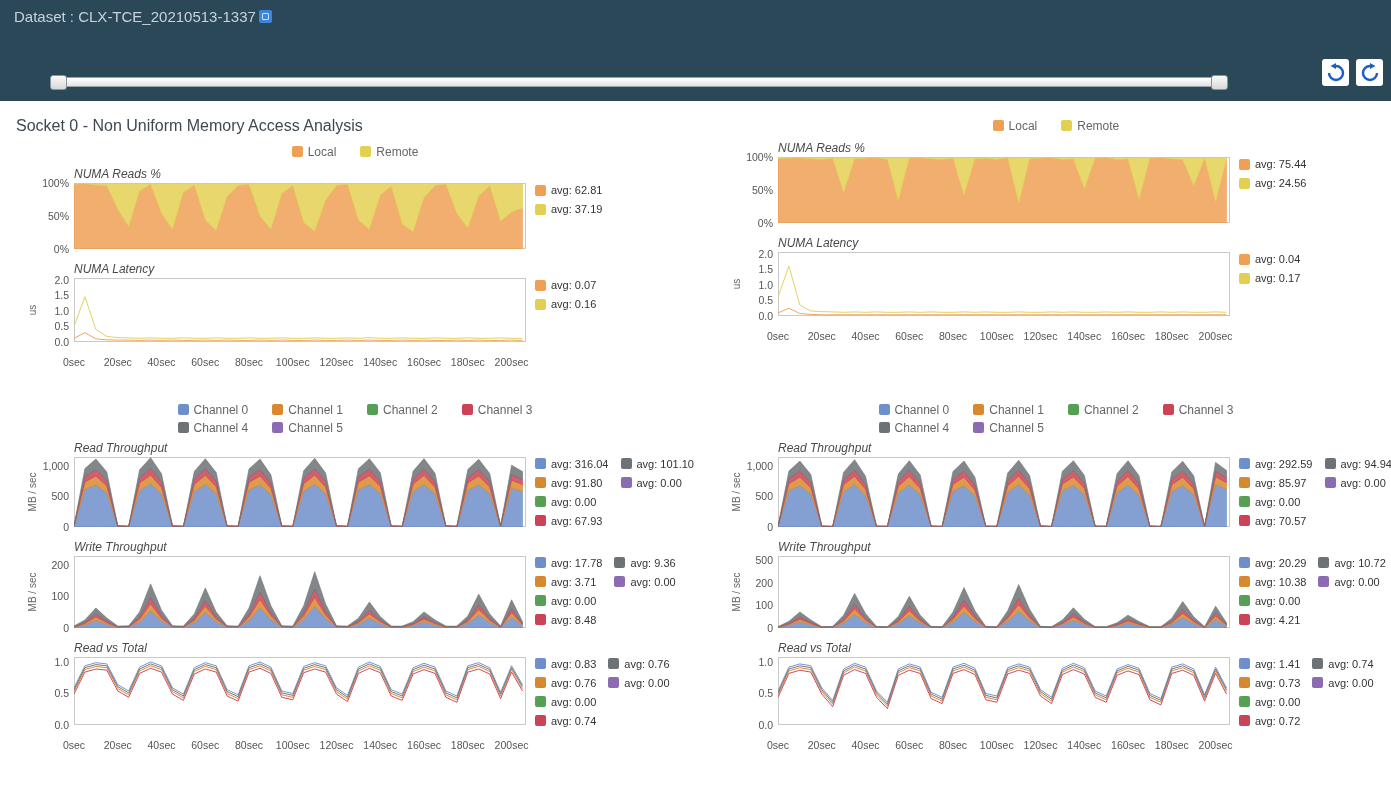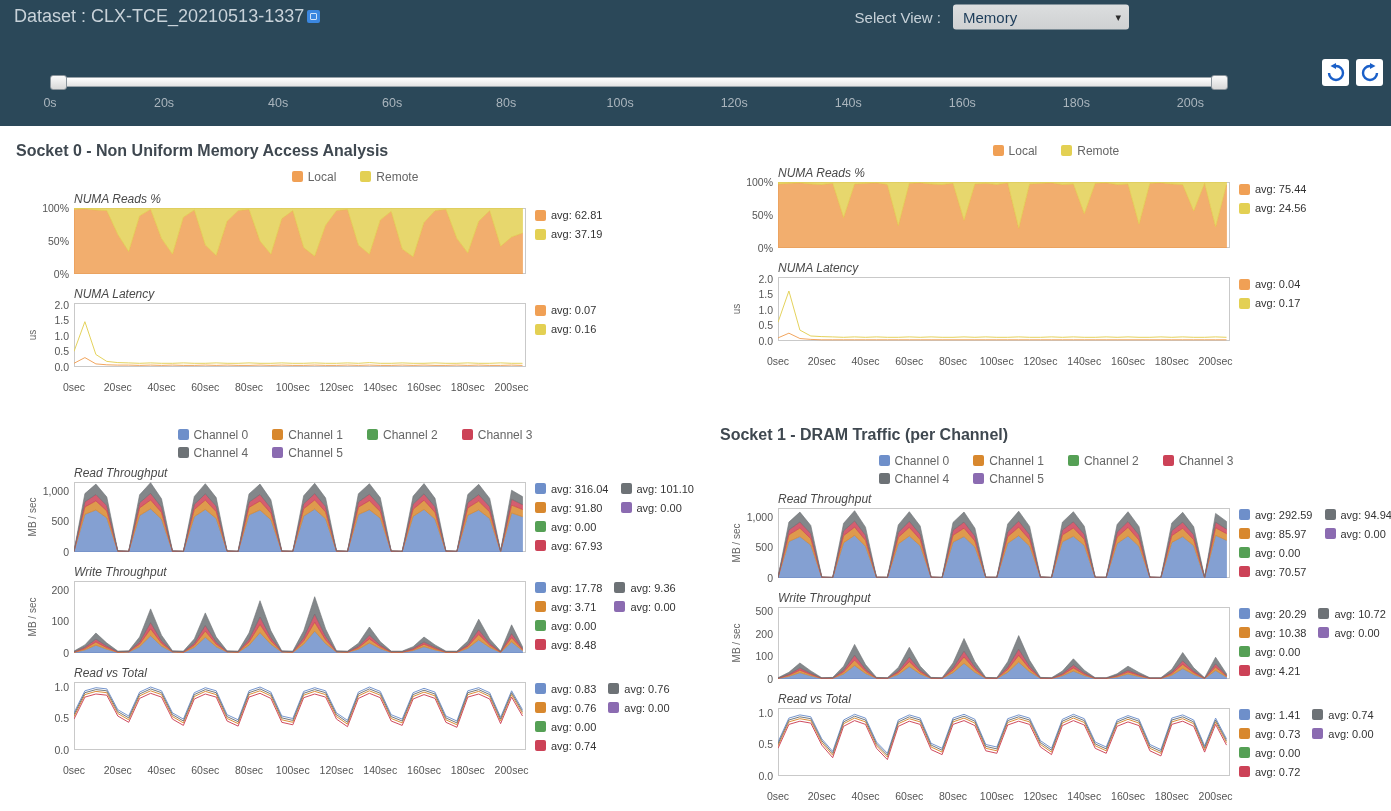--- a/index.html
+++ b/index.html
@@ -2,41 +2,41 @@
 <html><head>
 <meta charset="utf-8">
 <style>
   * { box-sizing: border-box; }
   body {
     width: 1391px; height: 811px; margin: 0; overflow: hidden;
     background: #ffffff; font-family: "Liberation Sans", sans-serif;
   }
   
   .topbar { background:#2b4859; height:33px; position:relative; display:flex; align-items:center; padding-left:14px; }
-  .dataset { color:#c8d2d9; font-size:18px; display:flex; align-items:center; gap:3px; }
+  .dataset { color:#c8d2d9; font-size:15px; display:flex; align-items:center; gap:3px; }
   .copy-icon { width:13px; height:13px; background:#3b87e0; border-radius:2px; position:relative; display:inline-block; cursor:pointer; }
   .copy-icon::after { content:""; position:absolute; left:3px; top:3px; right:3px; bottom:3px; border:1px solid #cfe3fa; border-radius:1px; }
   .viewsel { position:absolute; right:262px; top:50%; transform:translateY(-50%); display:flex; align-items:center; gap:12px; color:#c8d2d9; font-size:15px; }
   .select { width:176px; height:25px; background:linear-gradient(#dcdedf,#cfd1d2); border-radius:3px; display:flex; align-items:center; justify-content:space-between; padding:0 8px 0 10px; color:#1d3d5a; font-size:15px; cursor:pointer; }
   .caret { font-size:11px; color:#2b2b2b; }
   
   .range-area { background:#2b4859; padding:20px 0 14px; position:relative; }
   .range-title { width:1290px; text-align:center; color:#eef2f5; font-size:17px; }
   .zoom-btns { position:absolute; right:8px; top:26px; display:flex; gap:7px; }
   .zbtn { width:27px; height:27px; background:#fff; border:none; border-radius:3px; display:flex; align-items:center; justify-content:center; cursor:pointer; padding:0; }
   .zbtn svg { display:block; }
   .mirror { transform:scaleX(-1); }
   .slider { margin:24px 163px 0 50px; height:10px; background:linear-gradient(#ffffff,#e3e3e3); border:1px solid #98a2a9; border-radius:6px; position:relative; cursor:pointer; }
   .handle { position:absolute; top:-3px; width:17px; height:15px; background:linear-gradient(#fafafa,#d8d8d8); border:1px solid #8a949b; border-radius:3px; cursor:ew-resize; }
   .handle.left { left:-1px; } .handle.right { right:-1px; }
   .slider-ticks { position:relative; margin:9px 163px 0 50px; height:16px; }
   .stick { position:absolute; transform:translateX(-50%); color:#aab5bd; font-size:12.5px; top:0; }
   
   .grid { display:grid; grid-template-columns:1fr 1fr; column-gap:26px; row-gap:30px; padding:16px 16px 0; }
-  .ptitle { font-size:16px; font-weight:700; color:#3f4850; margin:0 0 8px 0; }
+  .ptitle { font-size:16px; font-weight:400; color:#3f4850; margin:0 0 8px 0; }
   .legend-wrap { text-align:center; margin-bottom:6px; }
   .legend { display:inline-flex; flex-direction:column; align-items:flex-start; gap:4px; }
   .legend-row { display:flex; gap:24px; }
   .legend-item { display:flex; align-items:center; gap:5px; font-size:12px; color:#666; }
   .sw { width:11px; height:11px; border-radius:2px; display:inline-block; flex:none; }
   .chart-block { margin-bottom:9px; }
   .chart-title { margin-left:58px; font-style:italic; font-size:12px; color:#4a4a4a; margin-bottom:2px; }
   .chart-row { display:flex; align-items:flex-start; }
   .yaxis { width:58px; position:relative; flex:none; }
   .ytick { position:absolute; right:5px; transform:translateY(-50%); font-size:10.5px; color:#555; }
@@ -49,27 +49,20 @@
   .xtick { position:absolute; transform:translateX(-50%); font-size:10.5px; color:#555; top:1px; }
 </style>
 </head>
 <body>
 
 <header class="topbar">
   <div class="dataset">
     <span>Dataset : CLX-TCE_20210513-1337</span>
     <span class="copy-icon"></span>
   </div>
-  <div class="viewsel">
-    <span>Select View :</span>
-    <div class="select">
-      <span>Memory</span>
-      <span class="caret">▾</span>
-    </div>
-  </div>
 </header>
 
 <section class="range-area">
   <div class="zoom-btns">
     <button class="zbtn">
       <svg class="mirror" width="20" height="20" viewBox="0 0 20 20">
         <path d="M10 3 a7 7 0 1 0 7 7" fill="none" stroke="#1a5fc8" stroke-width="2.4"></path>
         <path d="M10 0 l5.5 3 -5.5 3 z" fill="#1a5fc8"></path>
       </svg>
     </button>
@@ -77,33 +70,20 @@
       <svg width="20" height="20" viewBox="0 0 20 20">
         <path d="M10 3 a7 7 0 1 0 7 7" fill="none" stroke="#1a5fc8" stroke-width="2.4"></path>
         <path d="M10 0 l5.5 3 -5.5 3 z" fill="#1a5fc8"></path>
       </svg>
     </button>
   </div>
   <div class="slider">
     <div class="handle left"></div>
     <div class="handle right"></div>
   </div>
-  <div class="slider-ticks" id="slider-ticks">
-      <span class="stick" style="left: 0%;">0s</span>
-      <span class="stick" style="left: 9.68054%;">20s</span>
-      <span class="stick" style="left: 19.3611%;">40s</span>
-      <span class="stick" style="left: 29.0416%;">60s</span>
-      <span class="stick" style="left: 38.7222%;">80s</span>
-      <span class="stick" style="left: 48.4027%;">100s</span>
-      <span class="stick" style="left: 58.0833%;">120s</span>
-      <span class="stick" style="left: 67.7638%;">140s</span>
-      <span class="stick" style="left: 77.4443%;">160s</span>
-      <span class="stick" style="left: 87.1249%;">180s</span>
-      <span class="stick" style="left: 96.8054%;">200s</span>
-    </div>
 </section>
 
 <main class="grid">
   <section class="panel">
     <h2 class="ptitle">Socket 0 - Non Uniform Memory Access Analysis</h2>
     <div class="legend-wrap"><div class="legend">
           <div class="legend-row">
             <span class="legend-item">
               <span class="sw" style="background: rgb(240, 160, 85);"></span>
               <span>Local</span>
@@ -457,21 +437,20 @@
         <span class="xtick" style="left: 175.024px;">80sec</span>
         <span class="xtick" style="left: 218.78px;">100sec</span>
         <span class="xtick" style="left: 262.536px;">120sec</span>
         <span class="xtick" style="left: 306.292px;">140sec</span>
         <span class="xtick" style="left: 350.048px;">160sec</span>
         <span class="xtick" style="left: 393.804px;">180sec</span>
         <span class="xtick" style="left: 437.561px;">200sec</span>
       </div>
   </section>
   <section class="panel">
-    <h2 class="ptitle">Socket 1 - DRAM Traffic (per Channel)</h2>
     <div class="legend-wrap"><div class="legend">
           <div class="legend-row">
             <span class="legend-item">
               <span class="sw" style="background: rgb(110, 143, 202);"></span>
               <span>Channel 0</span>
             </span>
             <span class="legend-item">
               <span class="sw" style="background: rgb(216, 136, 46);"></span>
               <span>Channel 1</span>
             </span>

